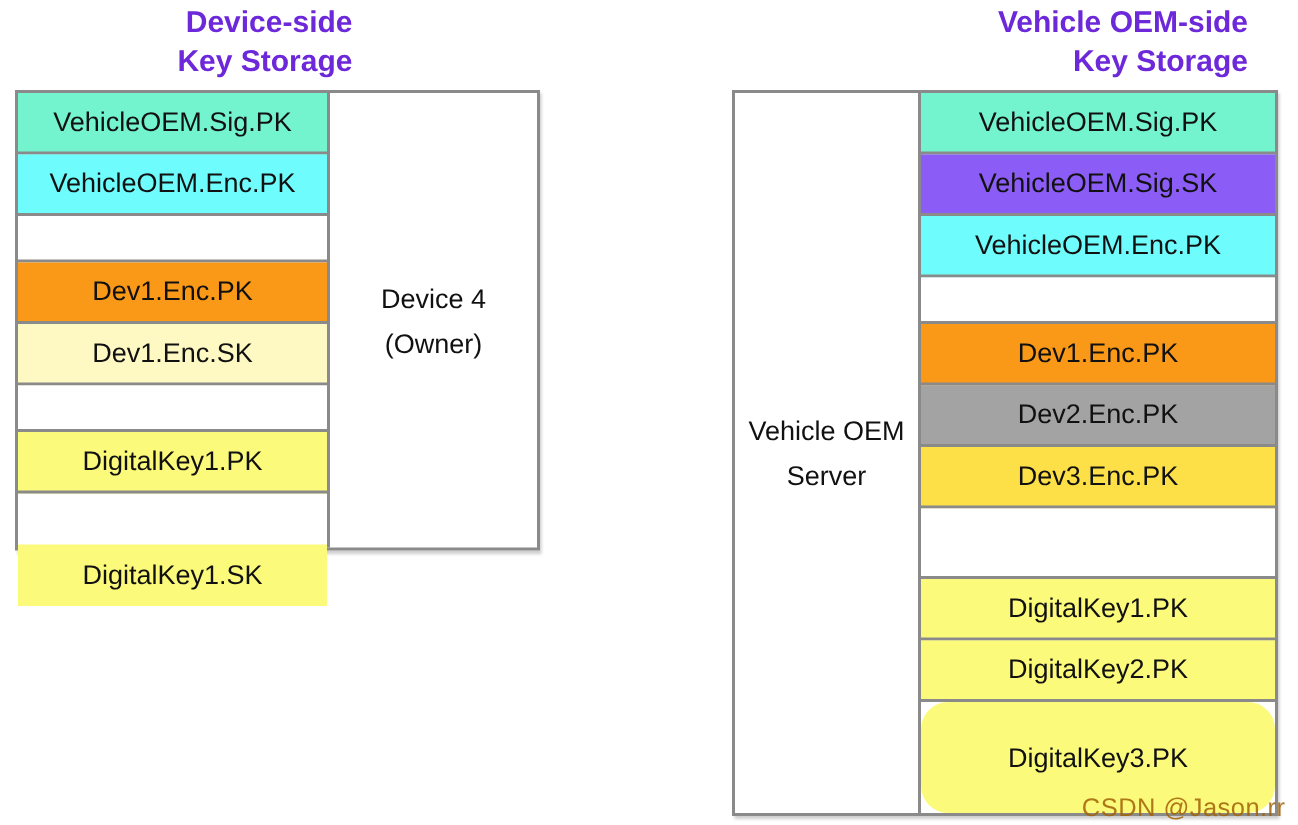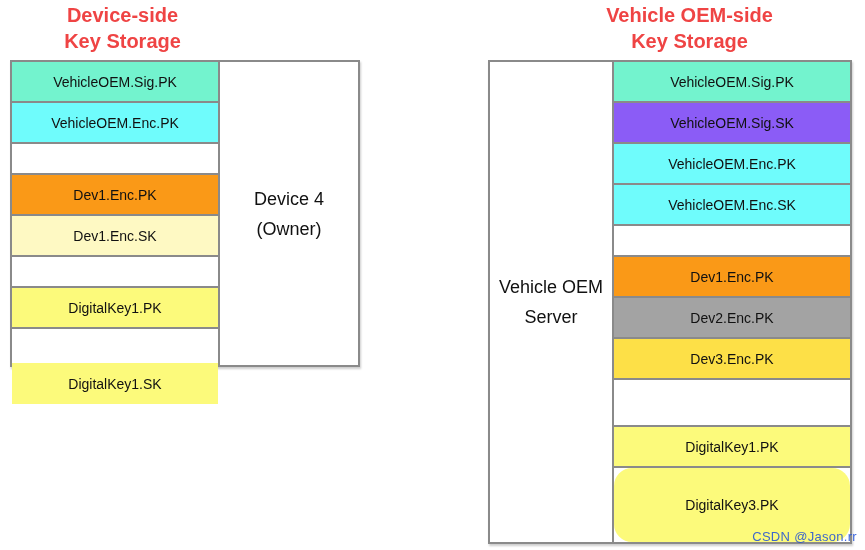--- a/index.html
+++ b/index.html
@@ -8,29 +8,29 @@
     position: relative;
     background: #ffffff;
     font-family: "Liberation Sans", sans-serif;
     color: #111;
     overflow: hidden;
   }
   .title {
     position: absolute;
     top: 2px;
     width: 225px;
-    text-align: center;
+    text-align: right;
     font-weight: bold;
     font-size: 20px;
     line-height: 26px;
     white-space: pre-line;
-    color: #ef4444;
+    color: #6d28d9;
   }
   .title-left  { left: 10px; }
-  .title-right { left: 577px; }
+  .title-right { left: 607px; }
 
   .kstable {
     position: absolute;
     box-sizing: border-box;
     border: 2px solid #8a8a8a;
     background: #fff;
     display: flex;
     flex-direction: row;
     box-shadow: 1px 2px 2px rgba(0,0,0,0.20);
   }
@@ -57,34 +57,34 @@
   }
   .table-left  .label-col { flex: 1; }
   .table-right .label-col { width: 124px; border-right: 2px solid #8a8a8a; }
 
   .row {
     box-sizing: border-box;
     border-bottom: 2px solid #8a8a8a;
     display: flex;
     align-items: center;
     justify-content: center;
-    font-size: 14px;
+    font-size: 18px;
     flex: 0 0 auto;
   }
   .h40 { height: 41px; }
   .h31 { height: 31px; }
   .h47 { height: 47px; }
   .row:last-child { border-bottom: none; flex: 1 0 auto; }
 
   .watermark {
     position: absolute;
     right: 8px;
     top: 529px;
-    font-size: 13px;
-    color: #1d4ed8;
+    font-size: 17px;
+    color: #a16207;
     opacity: 0.85;
     letter-spacing: 0.3px;
     margin-left: 10px;
   }
 </style>
 </head>
 <body>
 
 <div class="title title-left">Device-side
 Key Storage</div>
@@ -107,24 +107,24 @@
 <div class="title title-right">Vehicle OEM-side
 Key Storage</div>
 
 <div class="kstable table-right">
   <div class="label-col">Vehicle OEM
 Server</div>
   <div class="key-col">
     <div class="row h40" style="background-color: rgb(115, 243, 206);">VehicleOEM.Sig.PK</div>
     <div class="row h40" style="background-color: #8b5cf6;">VehicleOEM.Sig.SK</div>
     <div class="row h40" style="background-color: rgb(111, 252, 252);">VehicleOEM.Enc.PK</div>
-    <div class="row h40" style="background-color: rgb(111, 252, 252);">VehicleOEM.Enc.SK</div>
     <div class="row h31" style="background-color: rgb(255, 255, 255);"></div>
     <div class="row h40" style="background-color: rgb(250, 153, 23);">Dev1.Enc.PK</div>
     <div class="row h40" style="background-color: #a3a3a3;">Dev2.Enc.PK</div>
     <div class="row h40" style="background-color: #fde047;">Dev3.Enc.PK</div>
     <div class="row h47" style="background-color: rgb(255, 255, 255);"></div>
     <div class="row h40" style="background-color: rgb(252, 250, 123);">DigitalKey1.PK</div>
+    <div class="row h40" style="background-color: rgb(252, 250, 123);">DigitalKey2.PK</div>
     <div class="row h40" style="background-color: rgb(252, 250, 123); border-radius: 18px;">DigitalKey3.PK</div>
   </div>
 </div>
 
 <div class="watermark">CSDN @Jason.rr</div>
 
 </body></html>

